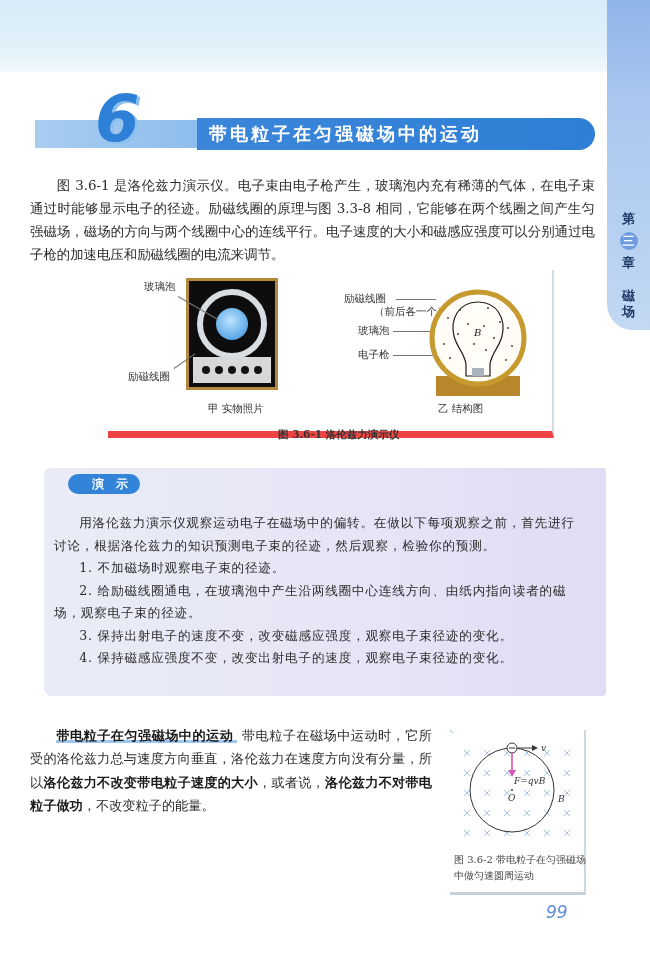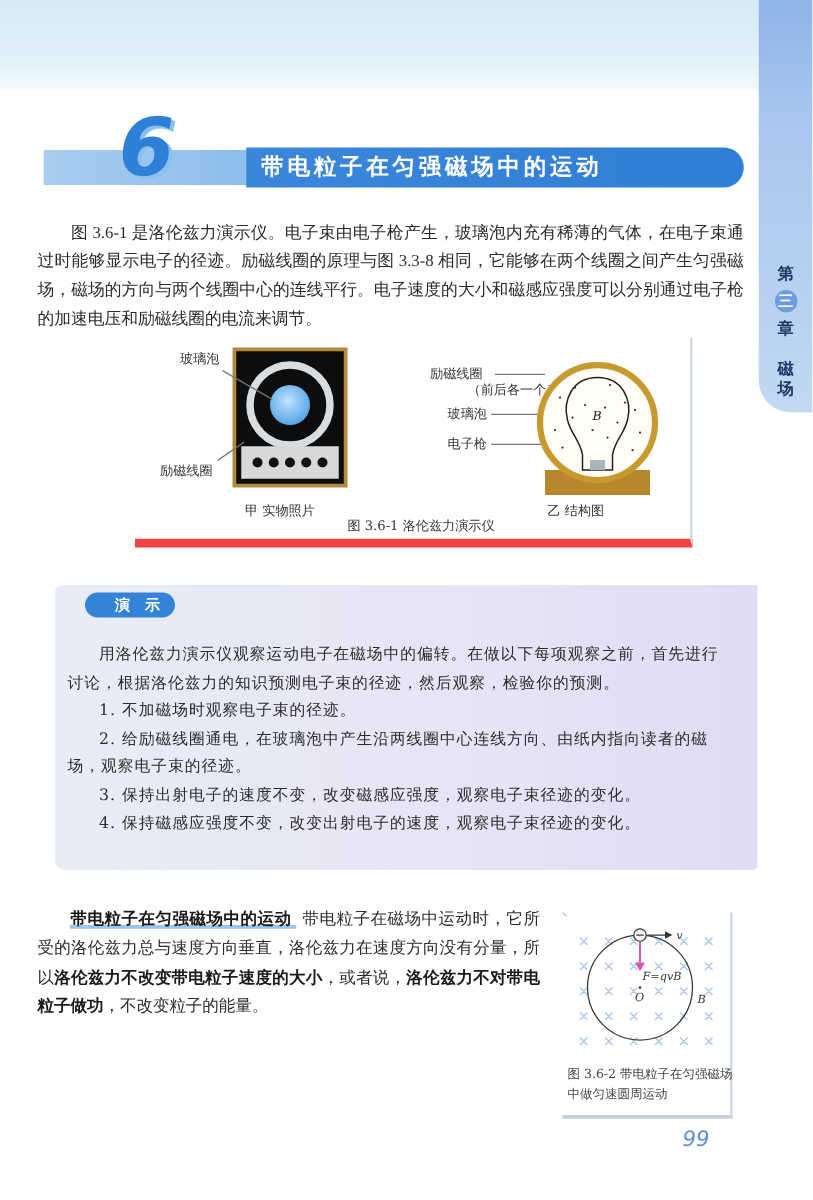--- a/index.html
+++ b/index.html
@@ -142,21 +142,21 @@
     <span>场</span>
   </span>
 </div>
 
 <div class="section-head">
   <div class="bar-light"></div>
   <div class="num">6</div>
   <div class="bar-dark">带电粒子在匀强磁场中的运动</div>
 </div>
 
-<p class="para" style="top:174px;font-family:Liberation Serif, serif;">图 3.6-1 是洛伦兹力演示仪。电子束由电子枪产生，玻璃泡内充有稀薄的气体，在电子束通过时能够显示电子的径迹。励磁线圈的原理与图 3.3-8 相同，它能够在两个线圈之间产生匀强磁场，磁场的方向与两个线圈中心的连线平行。电子速度的大小和磁感应强度可以分别通过电子枪的加速电压和励磁线圈的电流来调节。</p>
+<p class="para" style="top:174px;">图 3.6-1 是洛伦兹力演示仪。电子束由电子枪产生，玻璃泡内充有稀薄的气体，在电子束通过时能够显示电子的径迹。励磁线圈的原理与图 3.3-8 相同，它能够在两个线圈之间产生匀强磁场，磁场的方向与两个线圈中心的连线平行。电子速度的大小和磁感应强度可以分别通过电子枪的加速电压和励磁线圈的电流来调节。</p>
 
 <div class="fig1">
   <div class="photo">
     <div class="inner">
       <div class="ring"></div>
       <div class="bulb"></div>
       <div class="panel">
         <span class="knob"></span>
         <span class="knob"></span>
         <span class="knob"></span>
@@ -198,23 +198,23 @@
           <circle cx="84" cy="58" r="0.9"></circle>
           <circle cx="58" cy="62" r="0.9"></circle>
         <circle cx="80" cy="40" r="0.9"></circle>
           <circle cx="22" cy="70" r="0.9"></circle>
           <circle cx="78" cy="72" r="0.9"></circle>
       </g>
       <text x="46" y="48" font-size="10" font-style="italic" fill="#222" font-family="DejaVu Serif, serif">B</text>
     </svg>
   </div>
 
-  <span class="lbl" style="left:88px; top:132px;">甲  实物照片</span>
+  <span class="lbl" style="left:100px; top:132px;">甲  实物照片</span>
   <span class="lbl" style="left:330px; top:132px;">乙  结构图</span>
-  <span class="lbl" style="left:170px; top:144px;">图 3.6-1    洛伦兹力演示仪</span>
+  <span class="lbl" style="left:170px; top:158px;font-weight:bold;">图 3.6-1    洛伦兹力演示仪</span>
 </div>
 
 <div class="demo"></div>
 <div class="demo-badge">演示</div>
 <div class="demo-text" style="top:512px;">
   <p class="ind">用洛伦兹力演示仪观察运动电子在磁场中的偏转。在做以下每项观察之前，首先进行讨论，根据洛伦兹力的知识预测电子束的径迹，然后观察，检验你的预测。</p>
   <p class="ind">1. 不加磁场时观察电子束的径迹。</p>
   <p class="ind">2. 给励磁线圈通电，在玻璃泡中产生沿两线圈中心连线方向、由纸内指向读者的磁场，观察电子束的径迹。</p>
   <p class="ind">3. 保持出射电子的速度不变，改变磁感应强度，观察电子束径迹的变化。</p>
   <p class="ind">4. 保持磁感应强度不变，改变出射电子的速度，观察电子束径迹的变化。</p>

